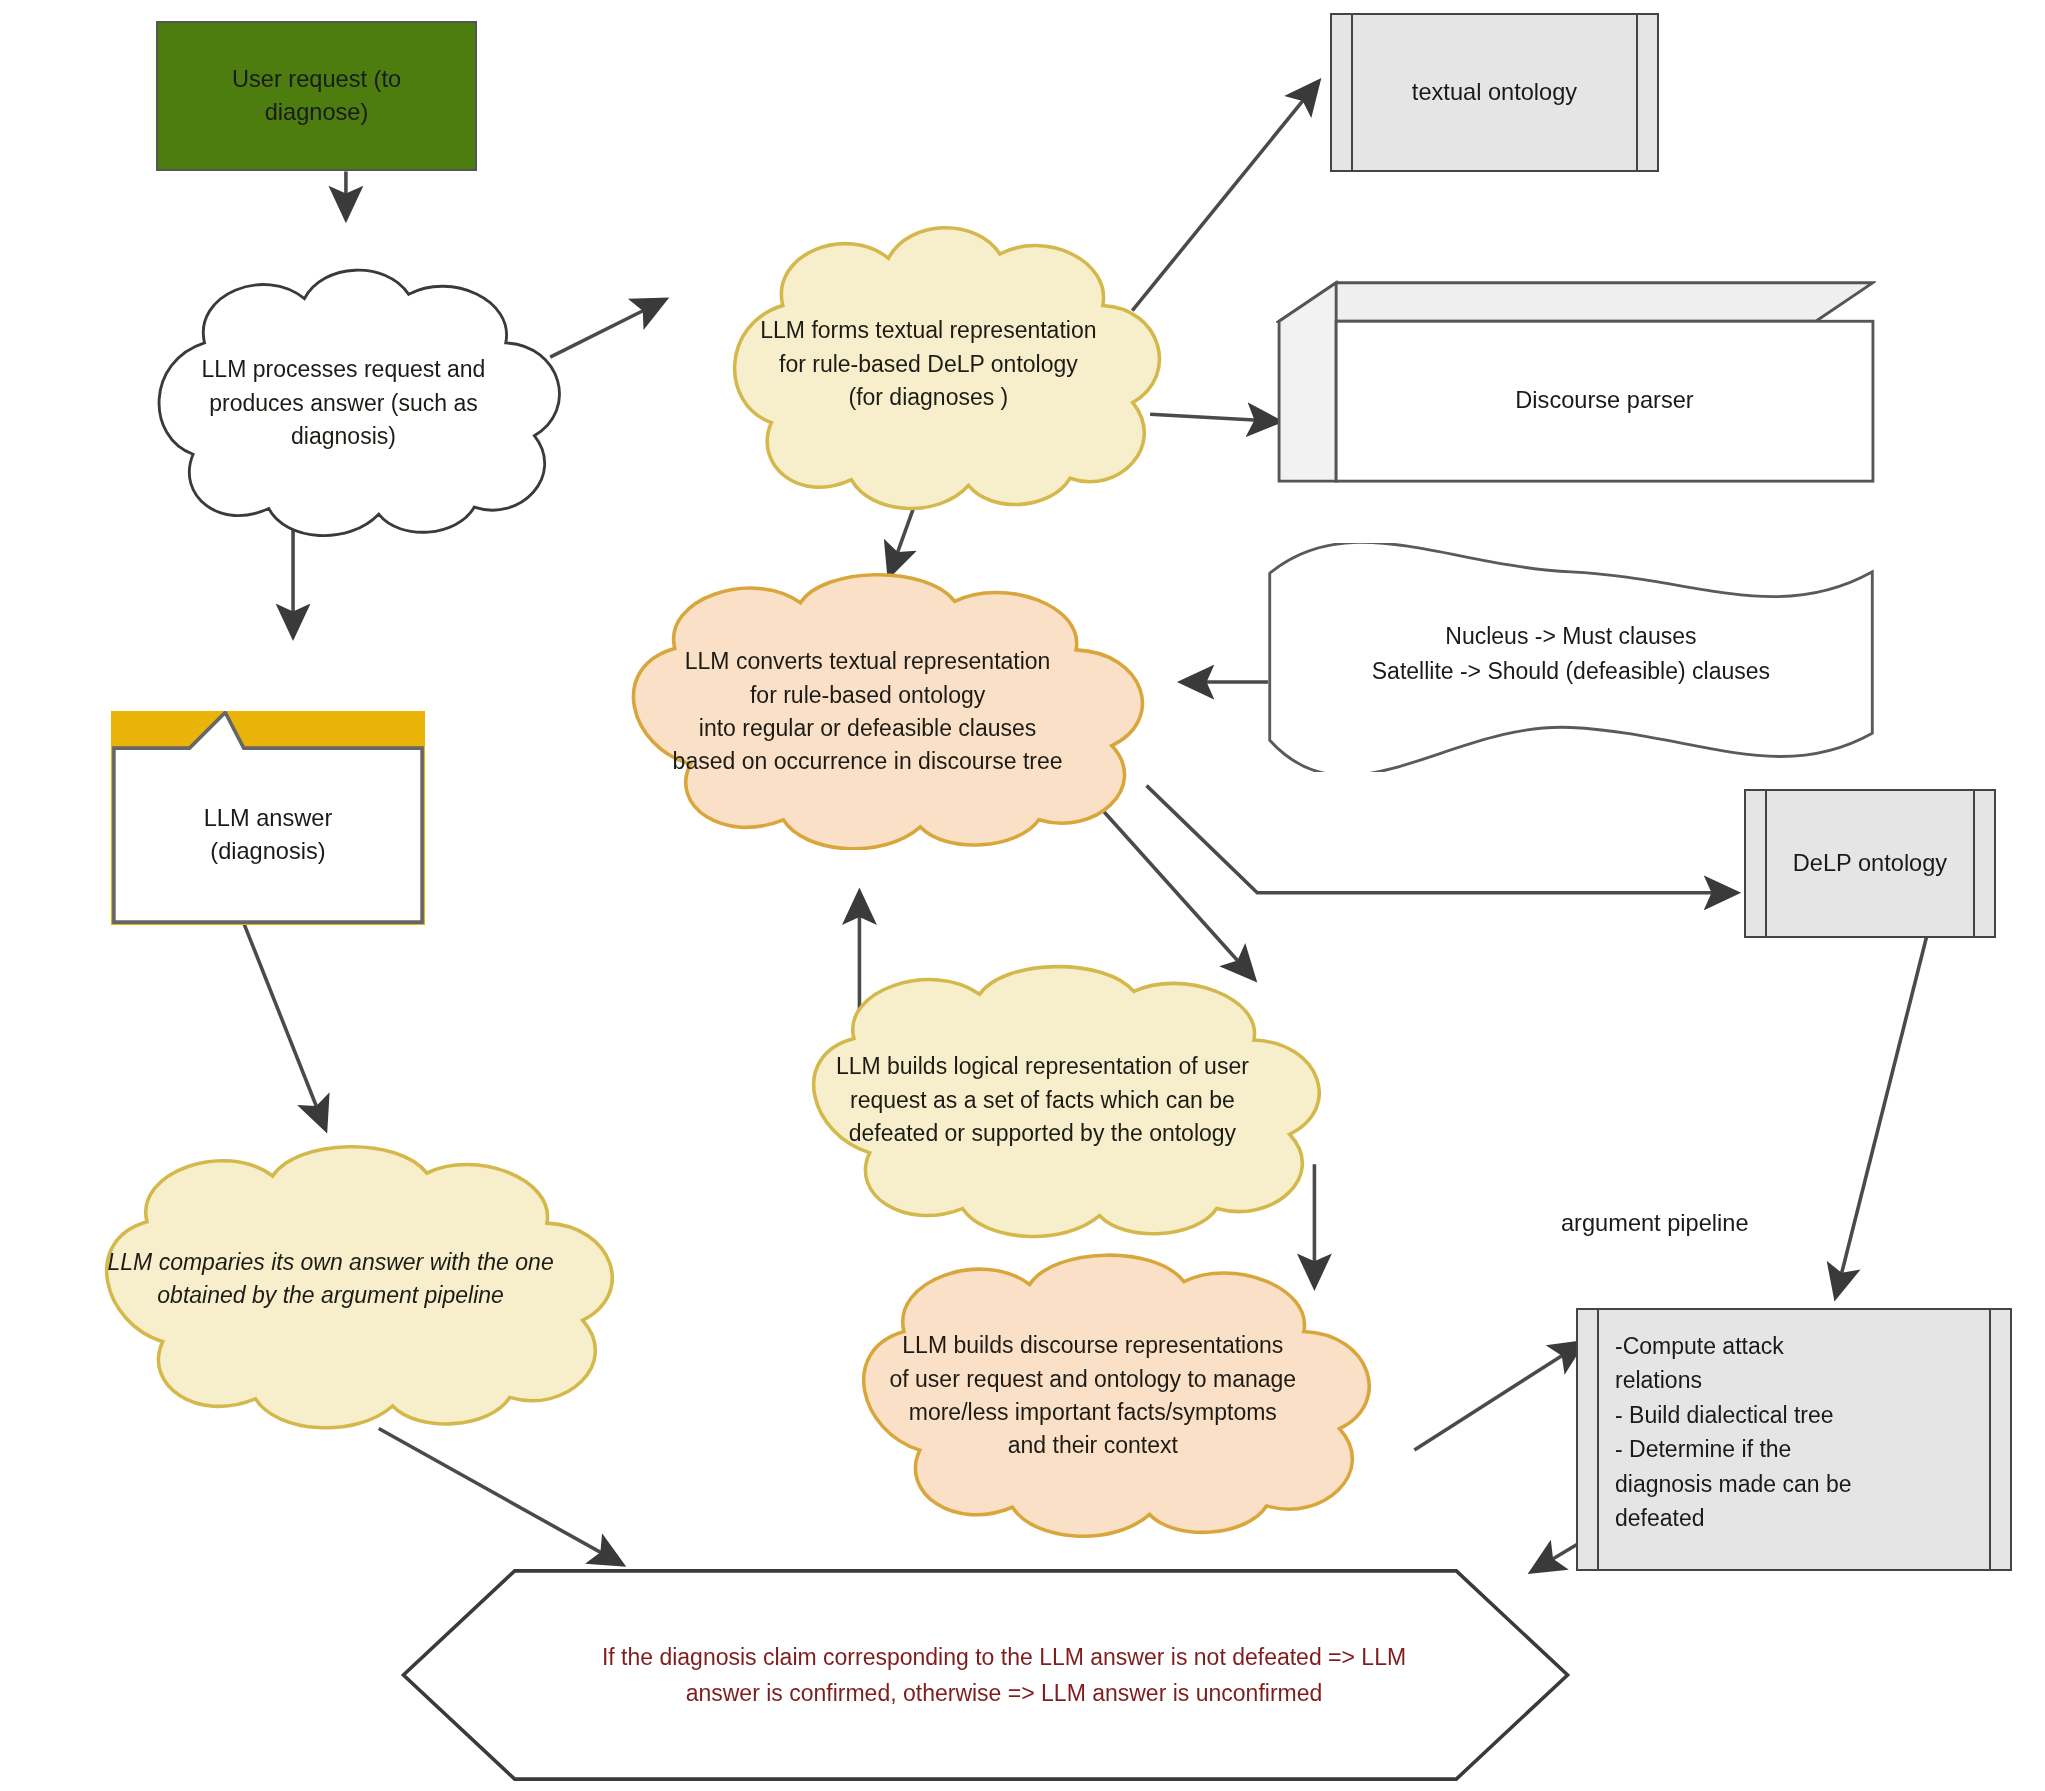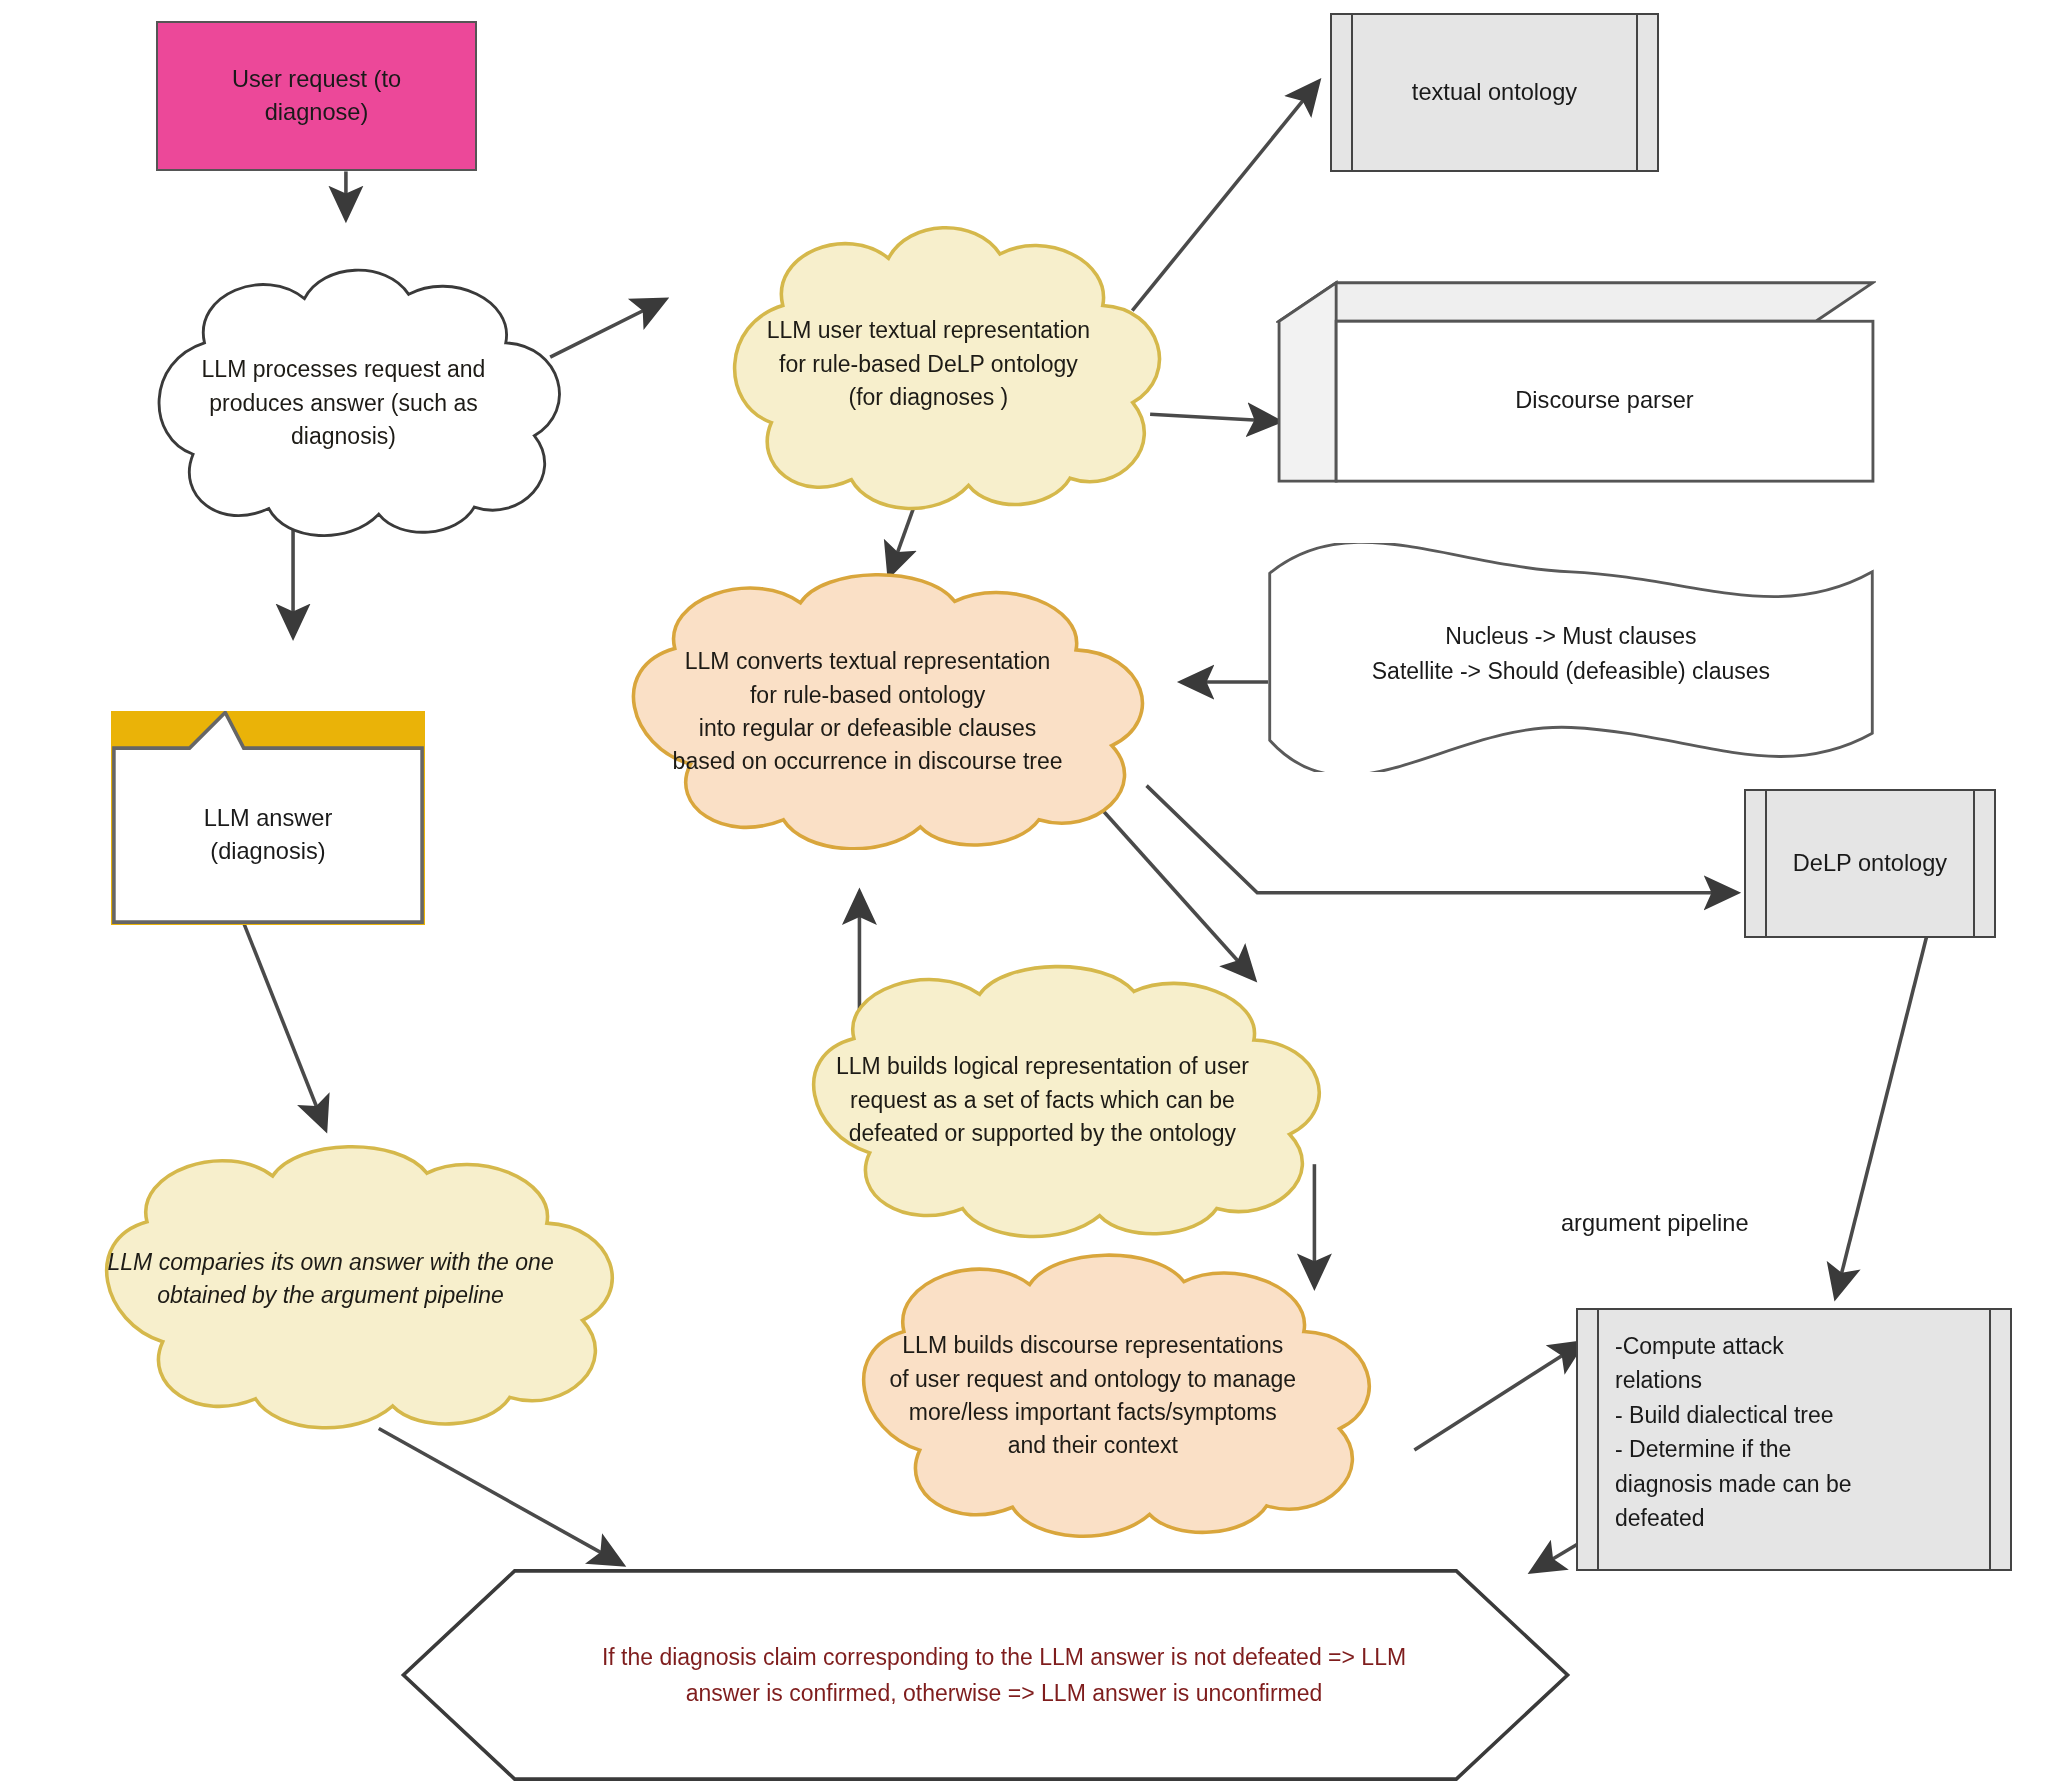--- a/index.html
+++ b/index.html
@@ -12,21 +12,21 @@
   }
   #edges{position:absolute;left:0;top:0;width:2046px;height:1792px;}
   .node{position:absolute;box-sizing:border-box;}
   .txt{
     position:absolute;left:0;top:0;width:100%;height:100%;
     display:flex;align-items:center;justify-content:center;
     text-align:center;line-height:1.42;color:#1a1a1a;
     white-space:pre-line;padding:0 7.1px;box-sizing:border-box;
   }
   
-  .rect{border:2.1px solid #555;background:#ec4899;}
+  .rect{border:2.1px solid #555;background:#4d7c0f;}
   
   .pdef{border:2.1px solid #444;background:#e5e5e5;}
   .pdef .bar{position:absolute;top:0;bottom:0;width:0;border-left:2.1px solid #444;}
   .pdef .bar.l{left:18.6px;}
   .pdef .bar.r{right:18.6px;}
   
   .callout{background:#eab308;}
   .fs32{font-size:23px;}
   .fs33{font-size:23.6px;}
   .cloudtxt{position:absolute;display:flex;align-items:center;justify-content:center;
@@ -105,21 +105,21 @@
   </div>
 
   <div class="node" style="left:657px;top:214px;width:543px;height:300px;">
     <svg viewBox="0 0 760 420" width="543" height="300">
       <path d="M176,128 C158,56 266,14 324,62 C352,8 446,4 480,56
                C544,22 636,66 624,128 C706,132 732,226 666,264
                C714,324 646,394 578,370 C552,414 468,420 436,380
                C392,428 298,420 272,372 C200,406 134,352 160,292
                C88,266 90,154 176,128 Z" fill="#F7EFCC" stroke="#D5B84B" stroke-width="5"></path>
     </svg>
-    <div class="cloudtxt fs32" style="left:21.4px;top:86px;width:500px;height:129px;">LLM  user textual representation
+    <div class="cloudtxt fs32" style="left:21.4px;top:86px;width:500px;height:129px;">LLM  forms textual representation
 for rule-based DeLP ontology
 (for diagnoses )</div>
   </div>
 
   <div class="node pdef" style="left:1330px;top:13px;width:329px;height:159px;">
     <span class="bar l"></span>
     <span class="bar r"></span>
     <div class="txt fs33">textual ontology</div>
   </div>
 

